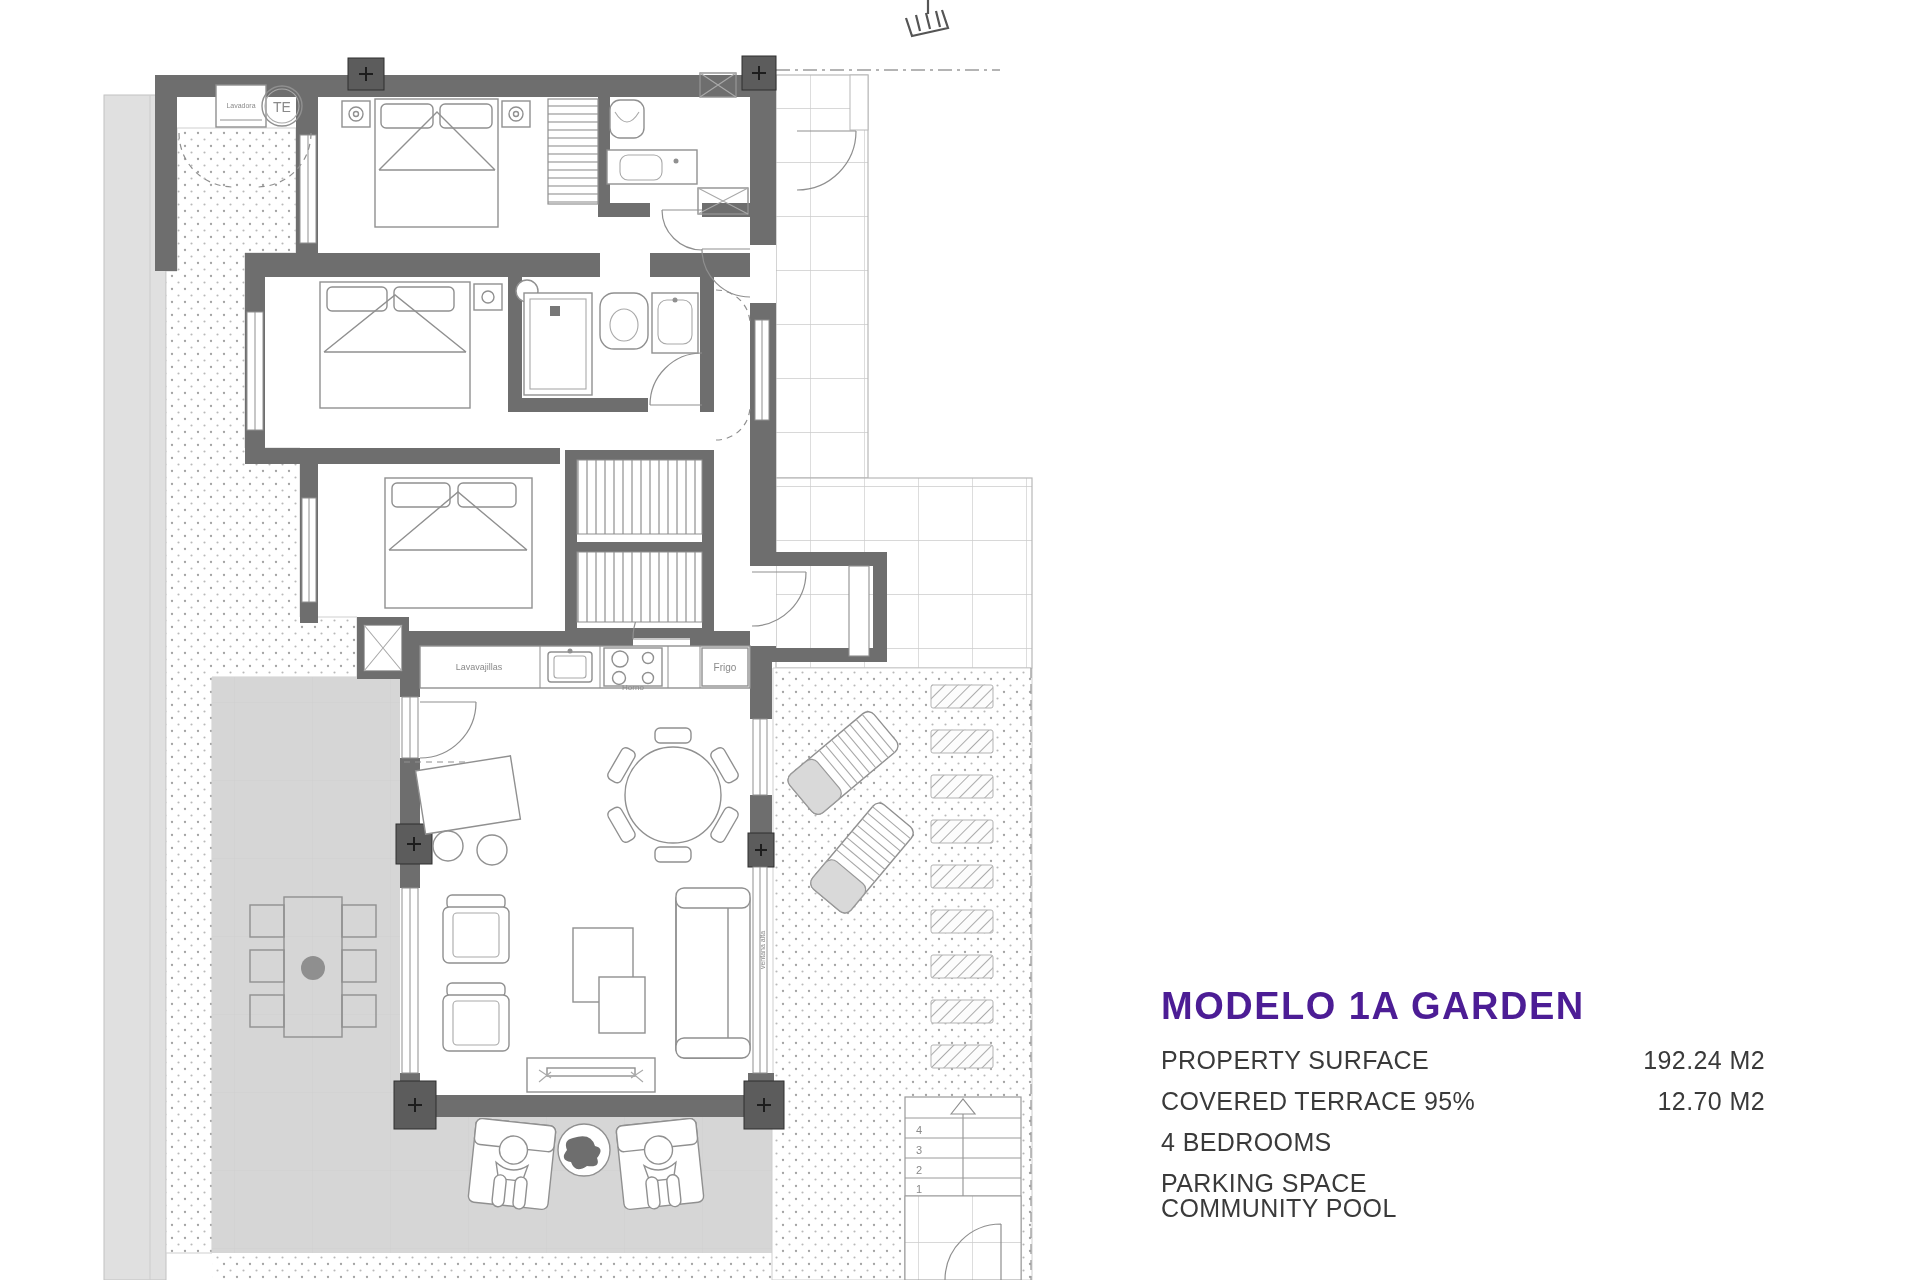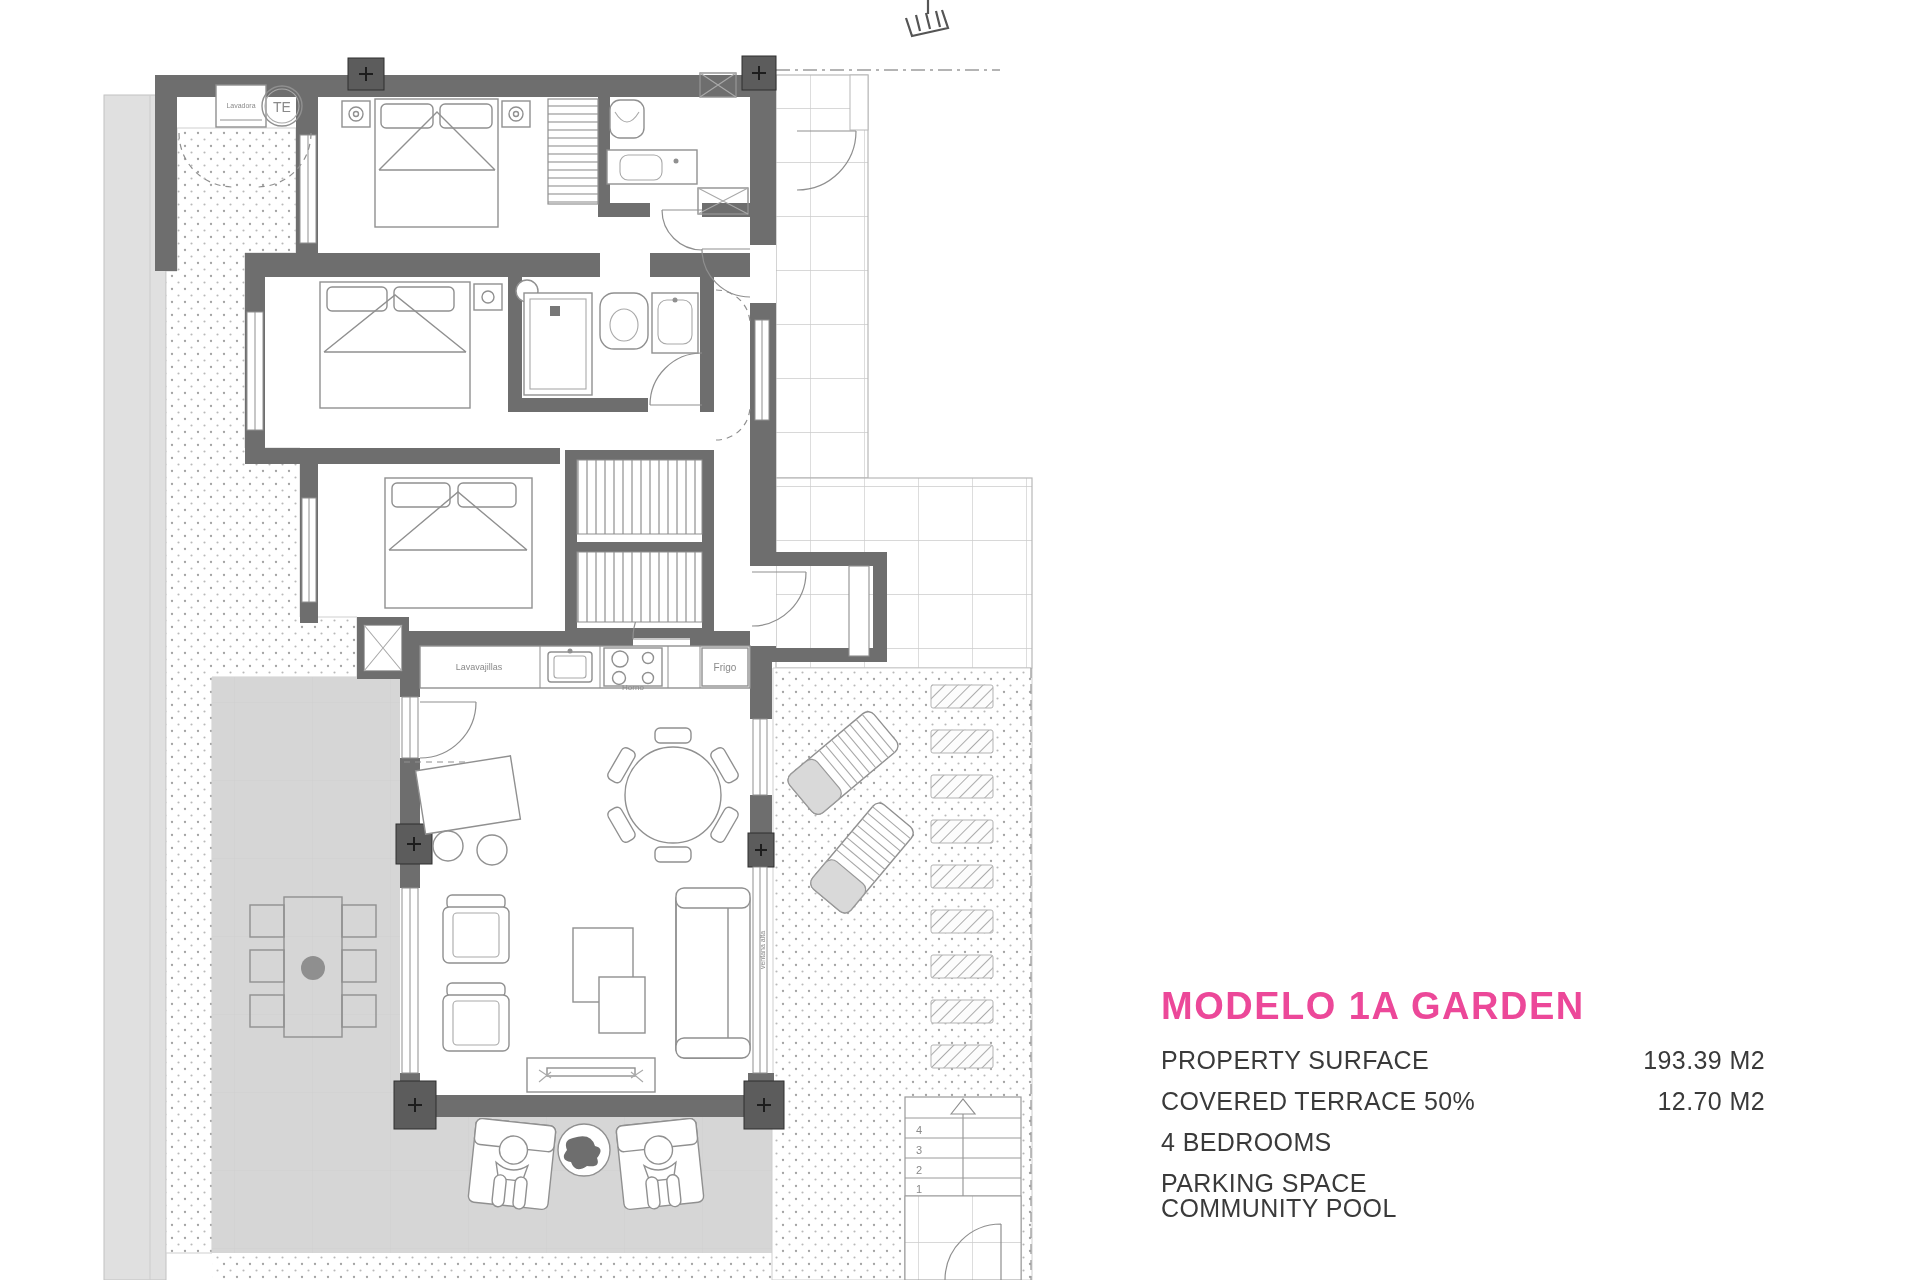--- a/index.html
+++ b/index.html
@@ -18,21 +18,21 @@
   .win {fill:#ffffff;stroke:#8f8f8f;stroke-width:1;}
   .arc {fill:none;stroke:#8f8f8f;stroke-width:1.2;}
   .dash{stroke-dasharray:6 5;}
   .bnd {fill:none;stroke:#9c9c9c;stroke-width:1.3;}
   .txt {fill:#8a8a8a;}
   .cross{stroke:#1d1d1d;stroke-width:2;}
 
   
   .specs{position:absolute;left:1161px;top:984px;width:604px;color:#3a3a3a;}
   .specs h1{margin:0 0 19px 0;font-size:38px;line-height:44px;
-            letter-spacing:1.5px;color:#ec4899;font-weight:bold;}
+            letter-spacing:1.5px;color:#4c1d95;font-weight:bold;}
   .spec-row{display:flex;justify-content:space-between;height:41px;
             font-size:25px;line-height:26px;letter-spacing:.4px;}
   .spec-row .val{text-align:right;white-space:nowrap;}
   .clip{margin-top:-16px;}
 </style>
 </head>
 <body>
 
 <svg class="plan-svg" width="1920" height="1280" viewBox="0 0 1920 1280" xmlns="http://www.w3.org/2000/svg">
   <defs>
@@ -420,24 +420,24 @@
     <path d="M906,18 L912,36 L948,28 L942,10"></path>
     <path d="M916,15 L920,31 M926,13 L930,29 M936,11 L940,27"></path>
   </g>
 </svg>
 
 <div class="specs">
   <h1>MODELO 1A GARDEN</h1>
 
   <div class="spec-row">
     <span class="lbl">PROPERTY SURFACE</span>
-    <span class="val">193.39 M2</span>
+    <span class="val">192.24 M2</span>
   </div>
   <div class="spec-row">
-    <span class="lbl">COVERED TERRACE 50%</span>
+    <span class="lbl">COVERED TERRACE 95%</span>
     <span class="val">12.70 M2</span>
   </div>
   <div class="spec-row">
     <span class="lbl">4 BEDROOMS</span>
     <span class="val"></span>
   </div>
   <div class="spec-row">
     <span class="lbl">PARKING SPACE</span>
     <span class="val"></span>
   </div>

